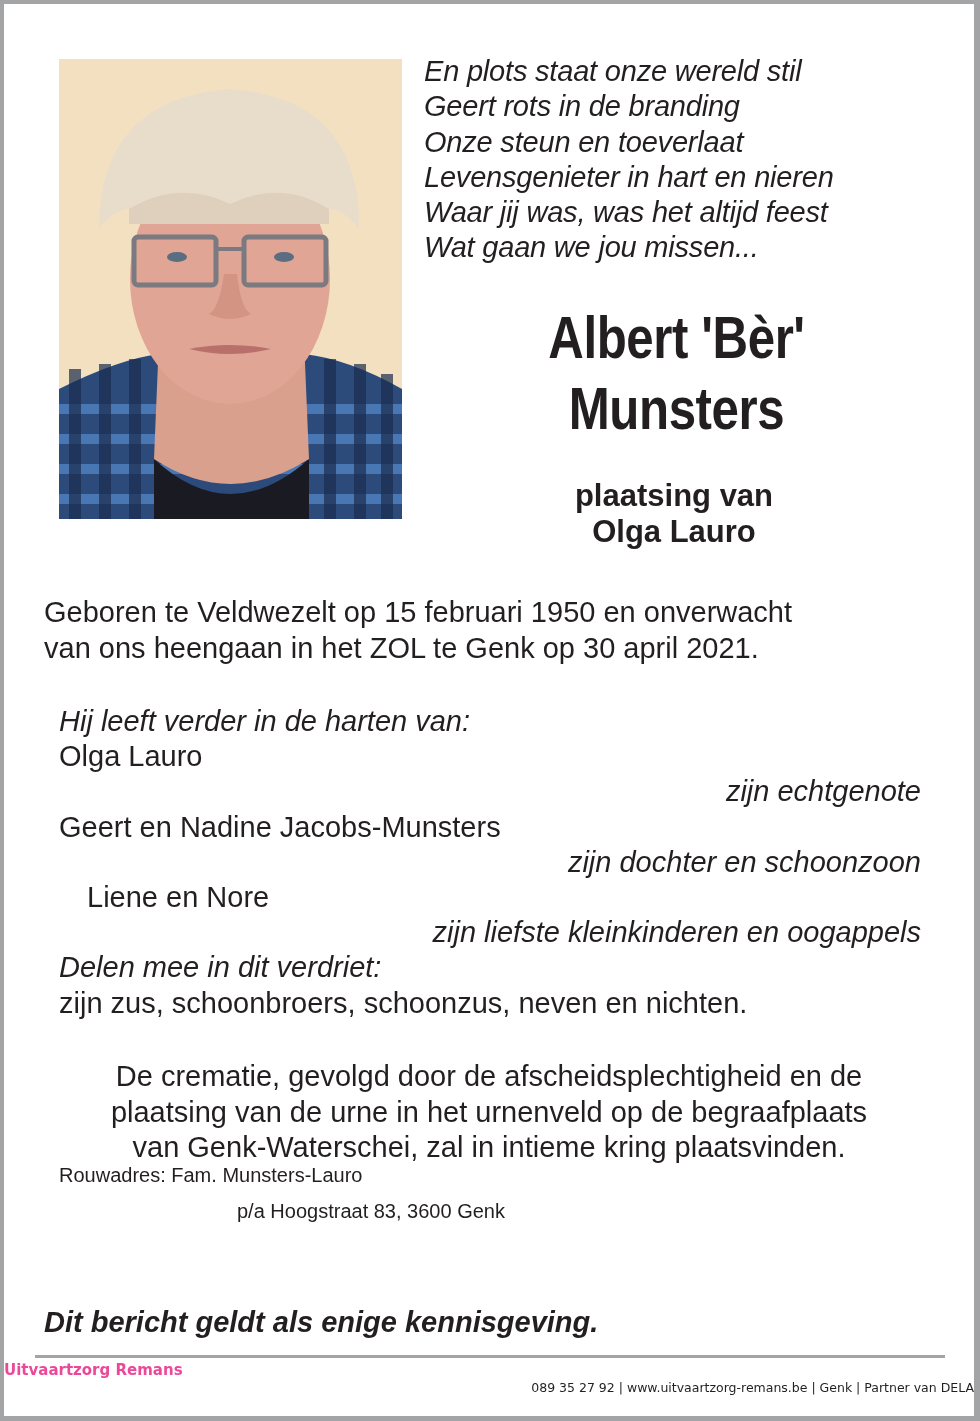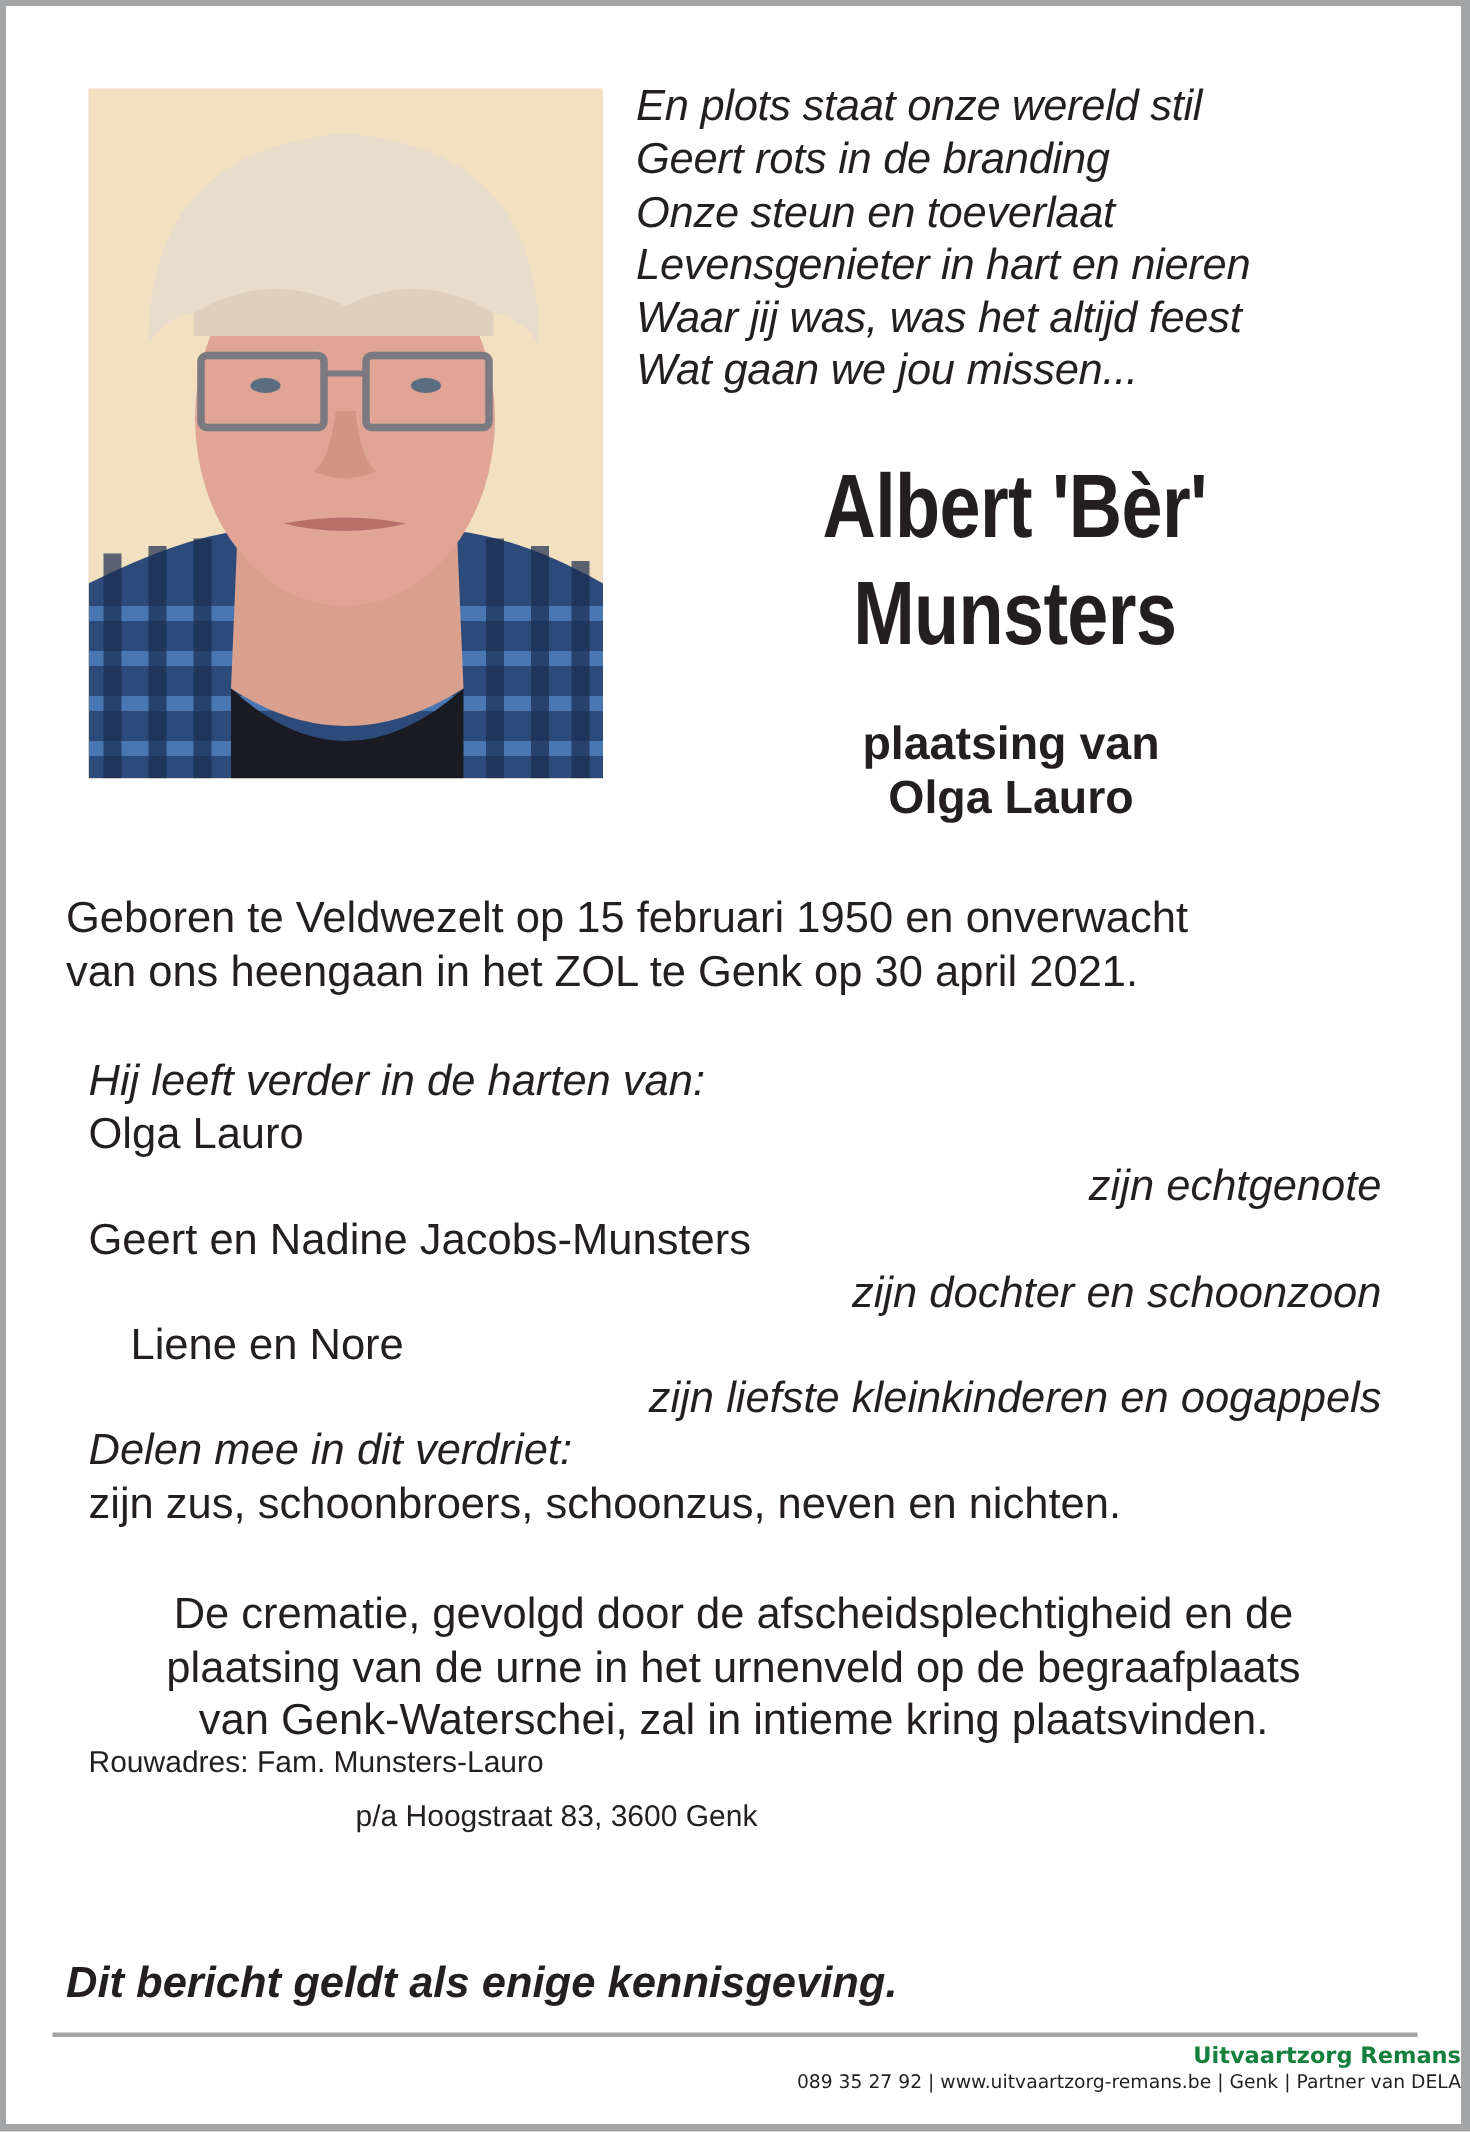--- a/index.html
+++ b/index.html
@@ -59,23 +59,23 @@
   }
   .address .l2 { padding-left: 178px; }
   .notice {
     left: 40px; top: 1300px; width: 890px; text-align: left;
     font-weight: bold; font-style: italic; font-size: 29px; line-height: 36px;
   }
   .rule {
     left: 31px; top: 1351px; width: 910px; height: 3px; background: #a3a4a6;
   }
   .footer-title {
-    left: 0; top: 1357px; width: 970px; text-align: right;
+    left: 0; top: 1357px; width: 970px; text-align: left;
     font-family: "DejaVu Sans", sans-serif;
-    font-weight: bold; font-size: 15px; line-height: 18px; color: #15803d;
+    font-weight: bold; font-size: 15px; line-height: 18px; color: #ec4899;
   }
   .footer-info {
     left: 0; top: 1376px; width: 970px; text-align: right;
     font-family: "DejaVu Sans", sans-serif;
     font-size: 12.5px; line-height: 16px; color: #231f20;
   }
 </style>
 </head>
 <body>
 

